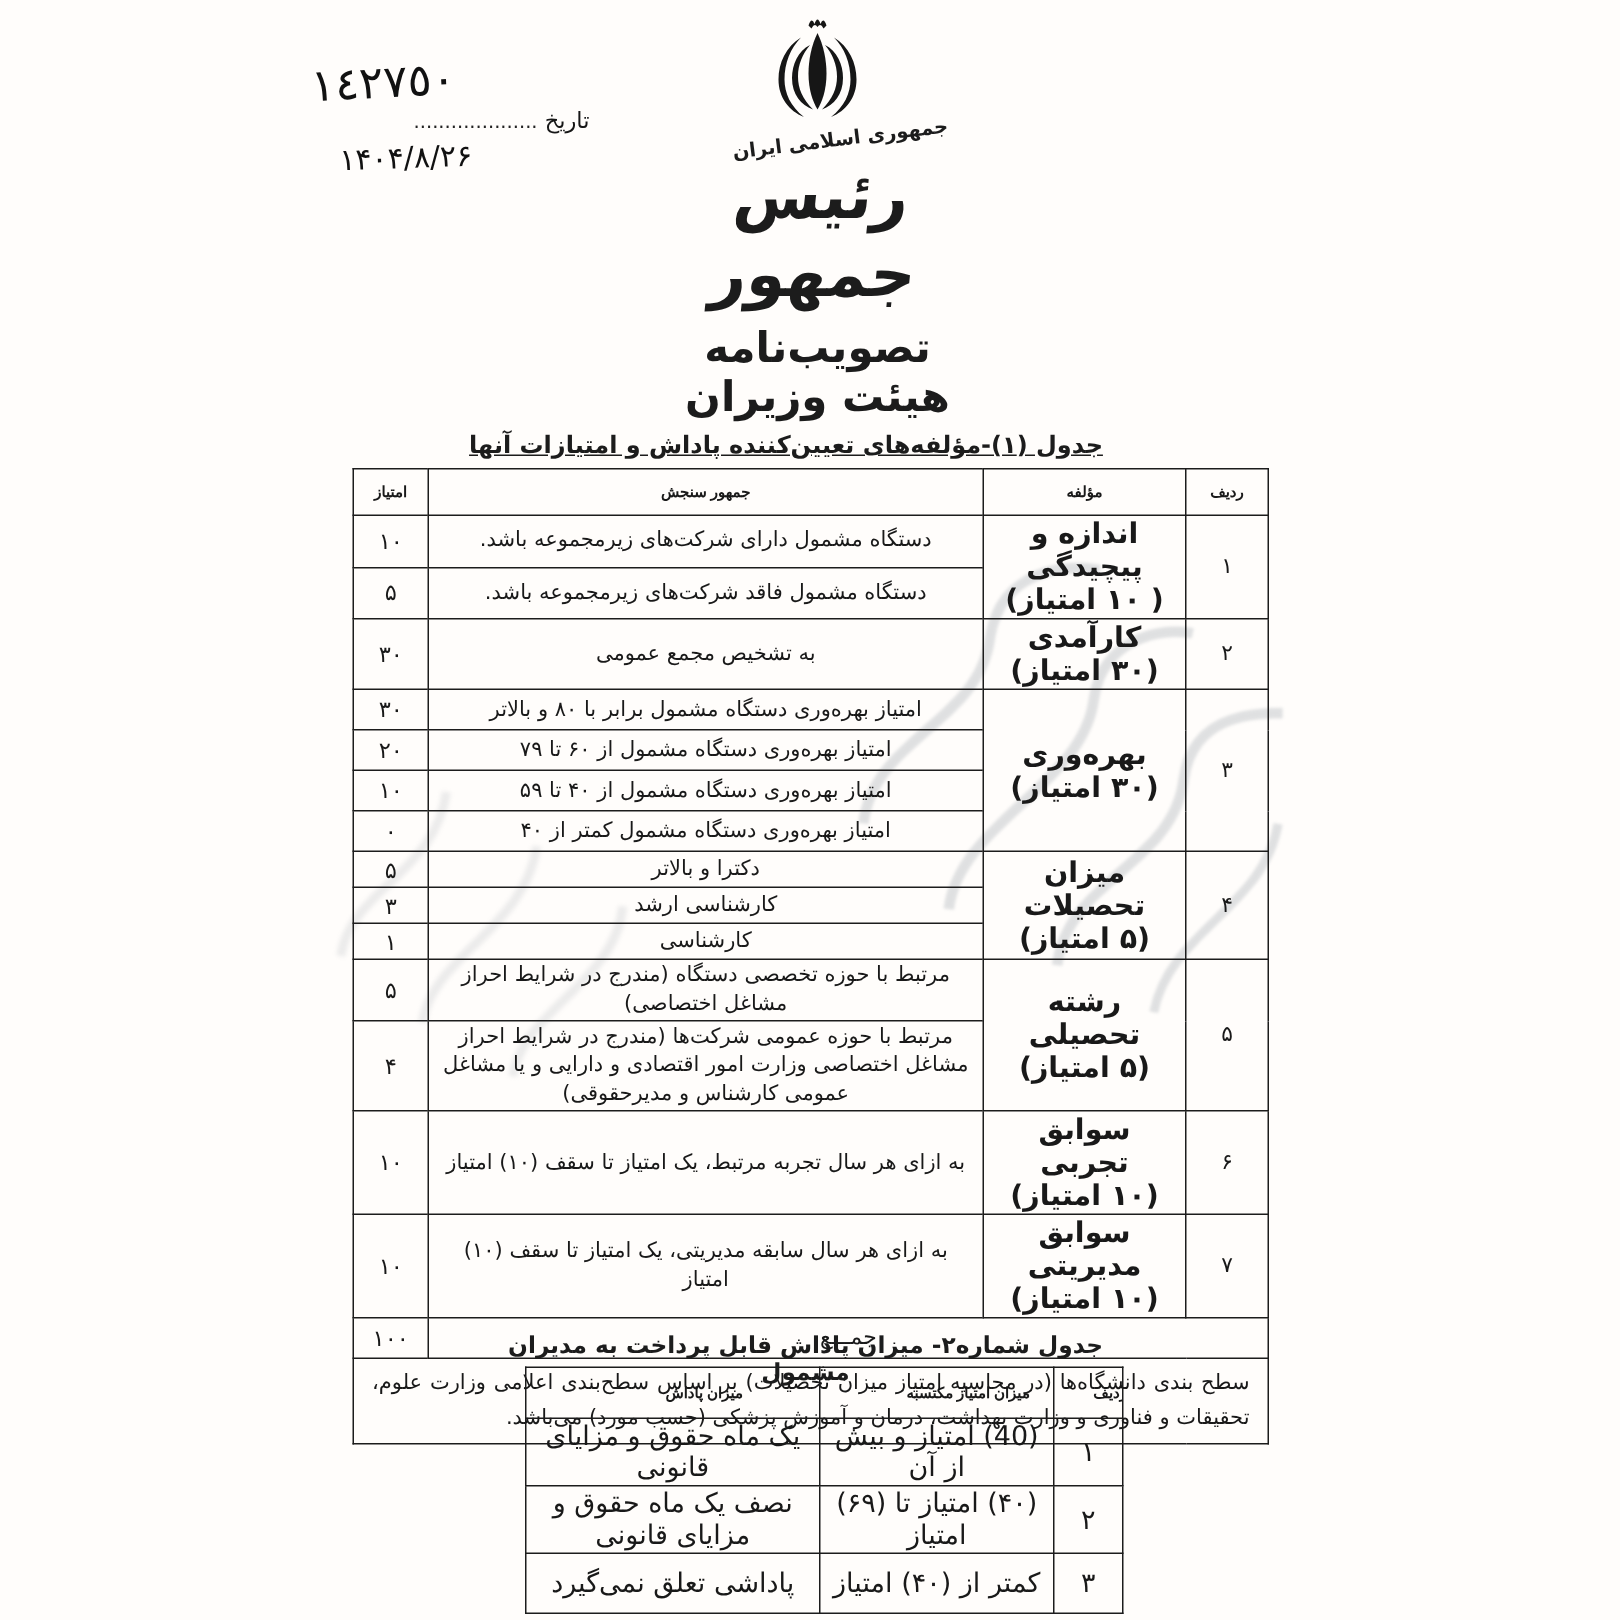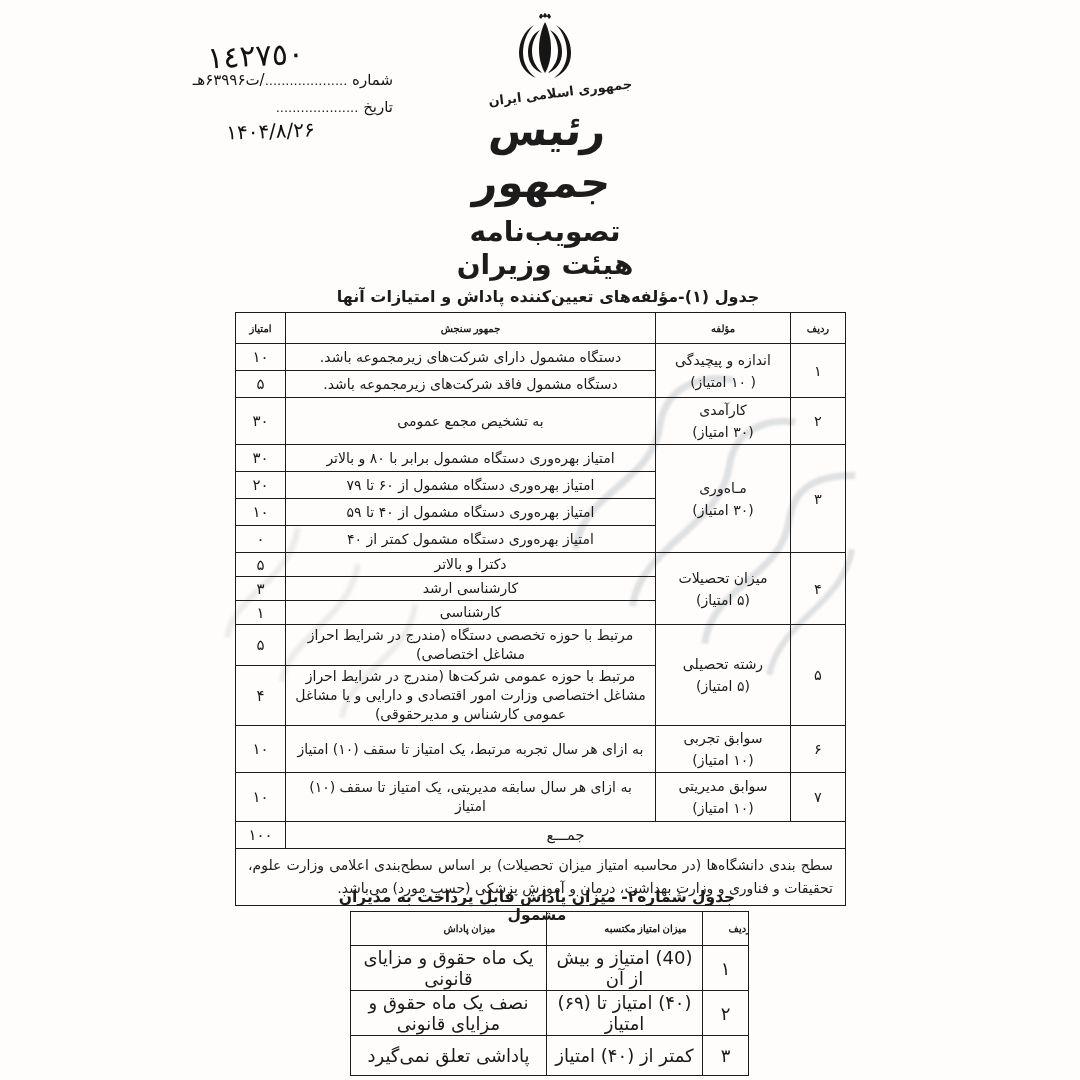--- a/index.html
+++ b/index.html
@@ -24,29 +24,29 @@
              transform:skewX(-6deg);letter-spacing:-1px;}
   .decree-type{font-size:28px;font-weight:700;margin-top:6px;}
 
   
   .article{position:absolute;left:183px;top:196px;width:712px;direction:rtl;
            font-size:19px;line-height:31px;text-align:justify;font-weight:700;
            text-indent:26px;color:#1a1a1a;}
   .article .lead{font-weight:700;}
 
   
-  .t1-title{position:absolute;left:243px;top:287px;width:610px;text-align:center;
-            font-size:16px;font-weight:700;}
+  .t1-title{position:absolute;left:219px;top:287px;width:610px;text-align:center;
+            font-size:16px;font-weight:700;text-decoration:underline;}
   .tbl{border-collapse:collapse;table-layout:fixed;direction:rtl;
        font-size:14.5px;color:#191919;}
   .tbl td,.tbl th{border:1.8px solid #1c1c1c;padding:1px 6px;text-align:center;
                   vertical-align:middle;overflow:hidden;}
   .tbl th{font-weight:700;font-size:10px;font-family:Liberation Serif, serif;}
   .tbl .sub td{border-top:1px solid #6b6b6b;}
-  .tbl td.comp{font-weight:400;font-size:14px;line-height:22px;}
+  .tbl td.comp{font-weight:700;font-size:19px;line-height:22px;}
   .tbl td.crit{font-size:14px;line-height:19px;}
   .tbl td.score{font-size:15px;}
   .t1{position:absolute;left:235px;top:312px;width:610px;}
   .t1 col.c-row{width:55px;} .t1 col.c-comp{width:135px;}
   .t1 col.c-crit{width:370px;} .t1 col.c-score{width:50px;}
   .t1 .total td{font-weight:400;border-top:1.8px solid #1c1c1c;}
   .t1 .footnote td{font-weight:400;font-size:14px;line-height:23px;text-align:justify;
                    padding:5px 12px;}
 
   .t2-title{position:absolute;left:327px;top:888px;width:420px;text-align:center;
@@ -74,24 +74,20 @@
     <path d="M40 270 C90 245 140 285 190 258" stroke="#98a0a8" stroke-width="6" fill="none"></path>
   </svg>
   <svg class="faded-stamp2" width="160" height="220" viewBox="0 0 160 220">
     <path d="M15 30 C55 10 95 50 145 25" stroke="#a0a6ad" stroke-width="6" fill="none"></path>
     <path d="M10 100 C50 80 100 120 150 95" stroke="#a0a6ad" stroke-width="6" fill="none"></path>
     <path d="M15 170 C55 150 105 190 150 165" stroke="#a0a6ad" stroke-width="6" fill="none"></path>
   </svg>
 
   <div class="stamp-block">
     <span class="hand-number">١٤٢٧٥٠</span>
-    <div class="ref-line">
-      <span>شماره</span>
-      <span class="dots">....................</span><span>/ت۶۳۹۹۶هـ</span>
-    </div>
     <div class="ref-line">
       <span>تاریخ</span>
       <span class="dots">....................</span>
     </div>
     <span class="hand-date" dir="ltr">۱۴۰۴/۸/۲۶</span>
   </div>
 
   <div class="emblem-block">
     <svg class="emblem-svg" width="58" height="72" viewBox="0 0 58 72">
       <g fill="#161616">
@@ -148,21 +144,21 @@
           <div>کارآمدی</div>
           <div>(۳۰ امتیاز)</div>
         </td>
         <td class="crit" style="height:44px">به تشخیص مجمع عمومی</td>
         <td class="score">۳۰</td>
       </tr>
 
       <tr>
         <td rowspan="4">۳</td>
         <td rowspan="4" class="comp">
-          <div>مـاه‌وری</div>
+          <div>بهره‌وری</div>
           <div>(۳۰ امتیاز)</div>
         </td>
         <td class="crit" style="height:24px">امتیاز بهره‌وری دستگاه مشمول برابر با ۸۰ و بالاتر</td>
         <td class="score">۳۰</td>
       </tr>
       <tr class="sub">
         <td class="crit" style="height:24px">امتیاز بهره‌وری دستگاه مشمول از ۶۰ تا ۷۹</td>
         <td class="score">۲۰</td>
       </tr>
       <tr class="sub">

